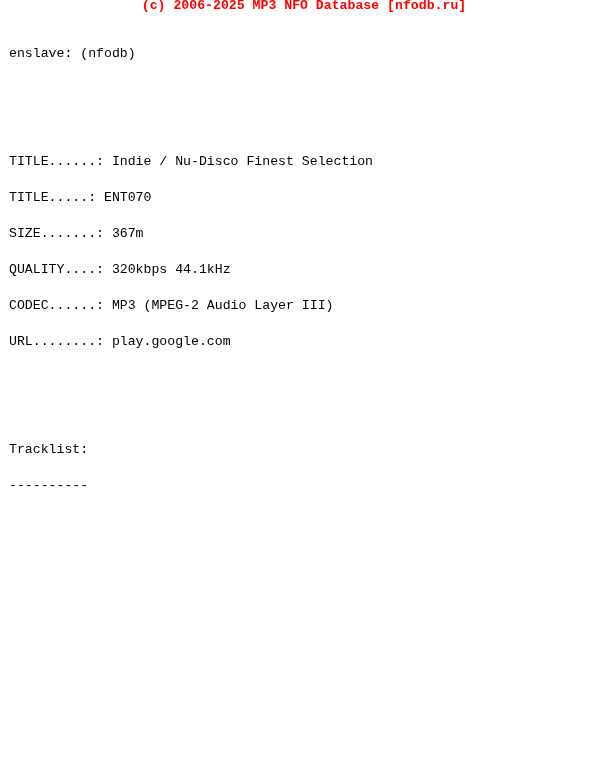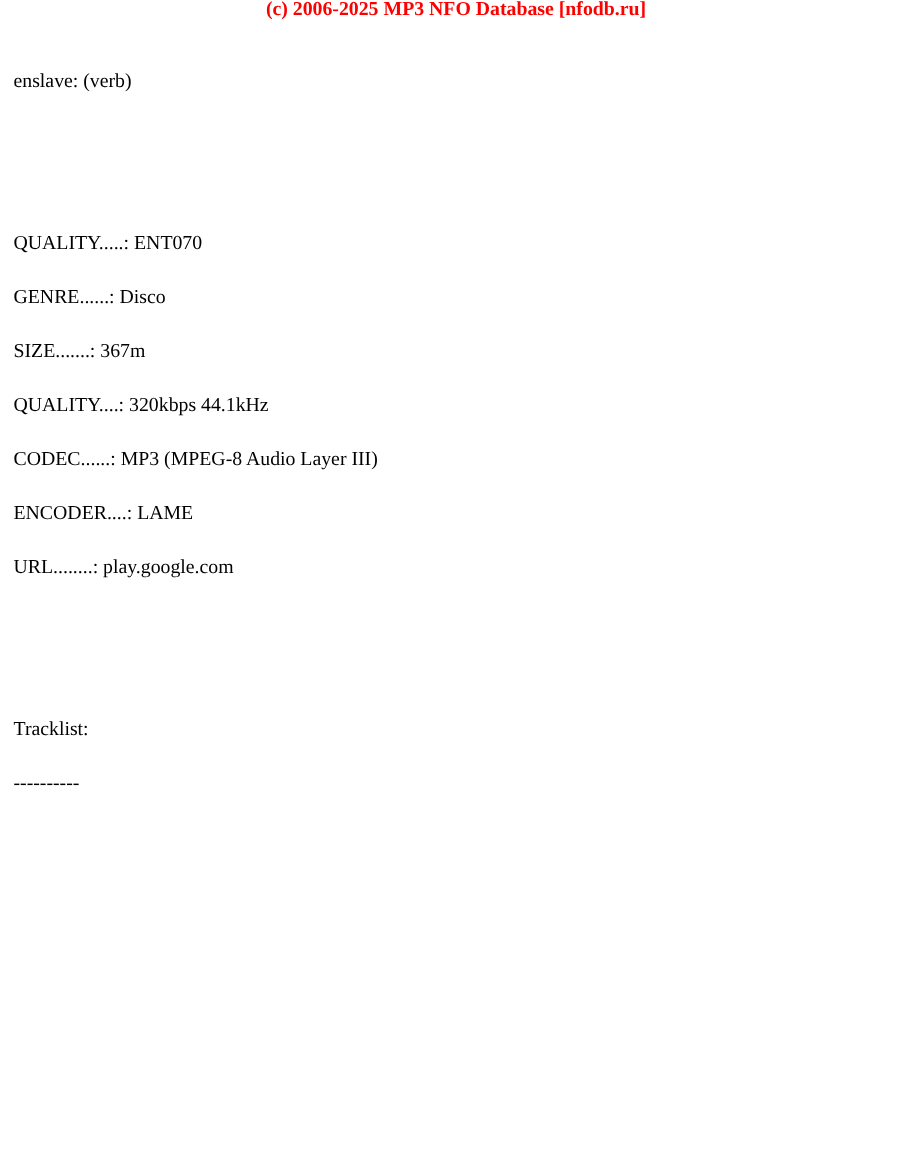--- a/index.html
+++ b/index.html
@@ -1,47 +1,46 @@
 <!DOCTYPE html>
 <html><head>
 <meta charset="utf-8">
 <style>
   html, body { margin: 0; padding: 0; background: #ffffff; }
   body { width: 608px; height: 768px; overflow: hidden; position: relative; }
   .nfo {
-    font-family: Liberation Serif, serif;
+    font-family: Liberation Mono, monospace;
     font-size: 13.2px;
     line-height: 12px;
     color: #000000;
     white-space: pre;
     letter-spacing: 0;
   }
   .header {
     position: absolute; top: 0; left: 0; width: 608px; text-align: center;
     color: #ff0000; font-weight: bold; height: 12px;
   }
   .content { position: absolute; top: 24px; left: 9px; }
   .line { height: 12px; display: block; }
 </style>
 </head>
 <body>
 
 <div class="nfo header">(c) 2006-2025 MP3 NFO Database [nfodb.ru]</div>
 
 <div class="nfo content">
-  <span class="line">enslave: (verb)</span>
+  <span class="line">enslave: (nfodb)</span>
   <span class="line"> </span>
 
   <div>
-    <span class="line">QUALITY.....: ENT070</span>
-    <span class="line">GENRE......: Disco</span>
+    <span class="line">TITLE......: Indie / Nu-Disco Finest Selection</span>
+    <span class="line">TITLE.....: ENT070</span>
     <span class="line">SIZE.......: 367m</span>
     <span class="line">QUALITY....: 320kbps 44.1kHz</span>
-    <span class="line">CODEC......: MP3 (MPEG-8 Audio Layer III)</span>
-    <span class="line">ENCODER....: LAME</span>
+    <span class="line">CODEC......: MP3 (MPEG-2 Audio Layer III)</span>
     <span class="line">URL........: play.google.com</span>
   </div>
 
   <span class="line"> </span>
   <span class="line">Tracklist:</span>
   <span class="line">----------</span>
 
   
 </div>
 

